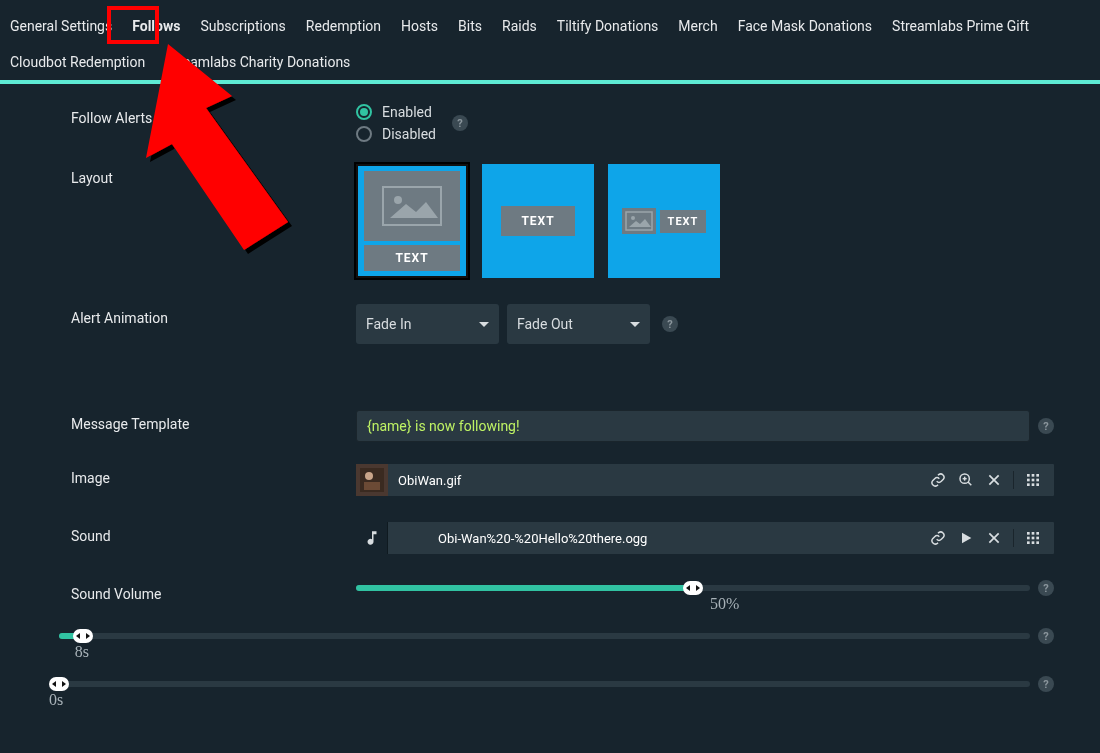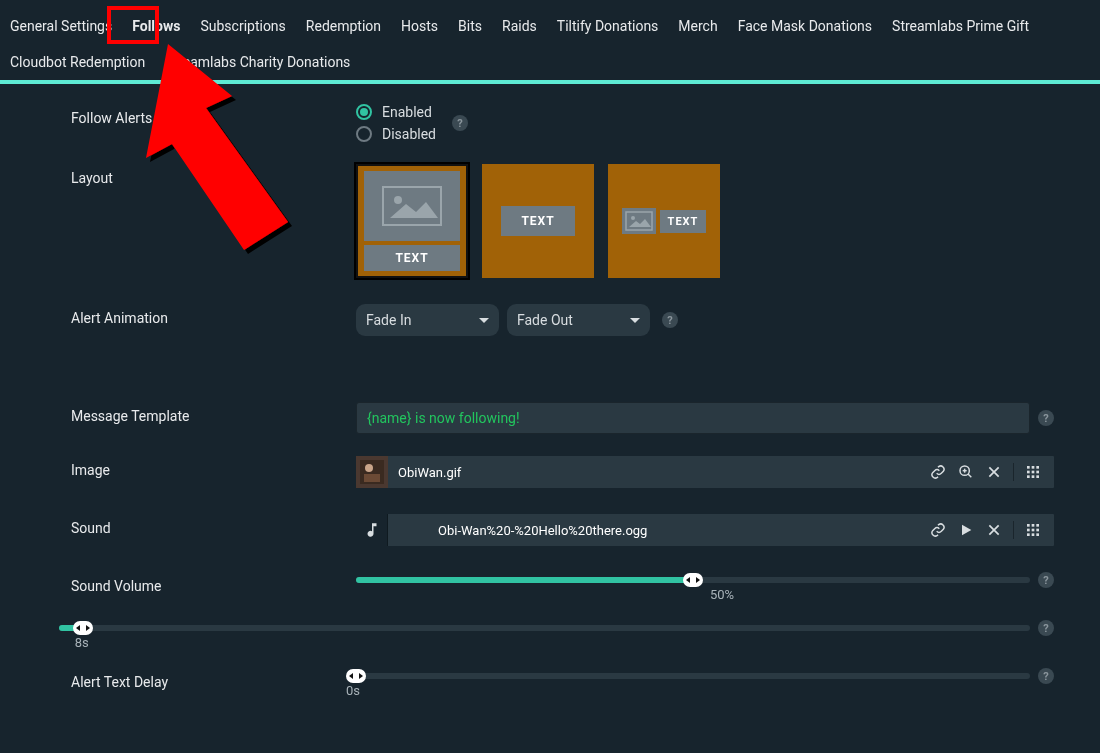--- a/index.html
+++ b/index.html
@@ -108,21 +108,21 @@
     justify-content: center;
     cursor: pointer;
   }
   .layout-options {
     display: flex;
     gap: 14px;
   }
   .layout-card {
     width: 112px;
     height: 114px;
-    background: #a16207;
+    background: #0ea5e9;
     display: flex;
     flex-direction: column;
     align-items: center;
     justify-content: center;
     gap: 4px;
     cursor: pointer;
   }
   .layout-card.selected {
     border: 2px solid #111;
     box-shadow: 0 0 0 2px #000;
@@ -137,22 +137,22 @@
   .text-chip {
     background: #6e7a82;
     color: #fff;
     font-weight: 700;
     font-size: 12px;
     padding: 6px 12px;
     letter-spacing: 1px;
   }
   .select {
     background: #2a3942;
-    height: 32px;
-    border-radius: 9px;
+    height: 40px;
+    border-radius: 3px;
     display: flex;
     align-items: center;
     justify-content: space-between;
     padding: 0 10px;
     min-width: 120px;
     cursor: pointer;
   }
   .caret {
     width: 0; height: 0;
     border-left: 5px solid transparent;
@@ -161,21 +161,21 @@
   }
   .text-input {
     background: #2a3942;
     border: 1px solid #1a252c;
     border-radius: 3px;
     height: 32px;
     flex: 1;
     display: flex;
     align-items: center;
     padding: 0 10px;
-    color: #22c55e;
+    color: #bef264;
   }
   .file-row {
     background: #2a3942;
     border-radius: 1px;
     height: 32px;
     flex: 1;
     display: flex;
     align-items: center;
     padding: 0 6px 0 0;
     gap: 10px;
@@ -240,24 +240,25 @@
     border-bottom: 3px solid transparent;
     border-right: 4px solid #111;
   }
   .slider-handle::after {
     right: 3px;
     border-top: 3px solid transparent;
     border-bottom: 3px solid transparent;
     border-left: 4px solid #111;
   }
   .slider-value {
-    font-size: 13px;
+    font-size: 16px;
     color: #a8b2b8;
     margin-top: 4px;
     position: relative;
+    font-family: Liberation Serif, serif;
   }
 </style>
 </head>
 <body>
 
 <div class="tabs" id="tabs-container">
     <div class="tab">General Settings</div>
     <div class="tab active">Follows</div>
     <div class="tab">Subscriptions</div>
     <div class="tab">Redemption</div>
@@ -481,21 +482,20 @@
           <div class="slider-fill" id="dur-fill" style="width: 2.5%;"></div>
           <div class="slider-handle" id="dur-handle" style="left: 2.5%;"></div>
         </div>
         <div class="slider-value" style="left: calc(2.5% - 10px); position: absolute;"><span id="dur-label">8s</span></div>
       </div>
       <div class="help-icon">?</div>
     </div>
   </div>
 
   <div class="row" style="margin-top:8px">
-    <div class="form-label">Alert Text Delay</div>
     <div class="form-control">
       <div class="slider-wrap">
         <div class="slider-track">
           <div class="slider-fill" id="del-fill" style="width: 0%;"></div>
           <div class="slider-handle" id="del-handle" style="left: 0%;"></div>
         </div>
         <div class="slider-value" style="left: calc(0% - 10px); position: absolute;"><span id="del-label">0s</span></div>
       </div>
       <div class="help-icon">?</div>
     </div>

